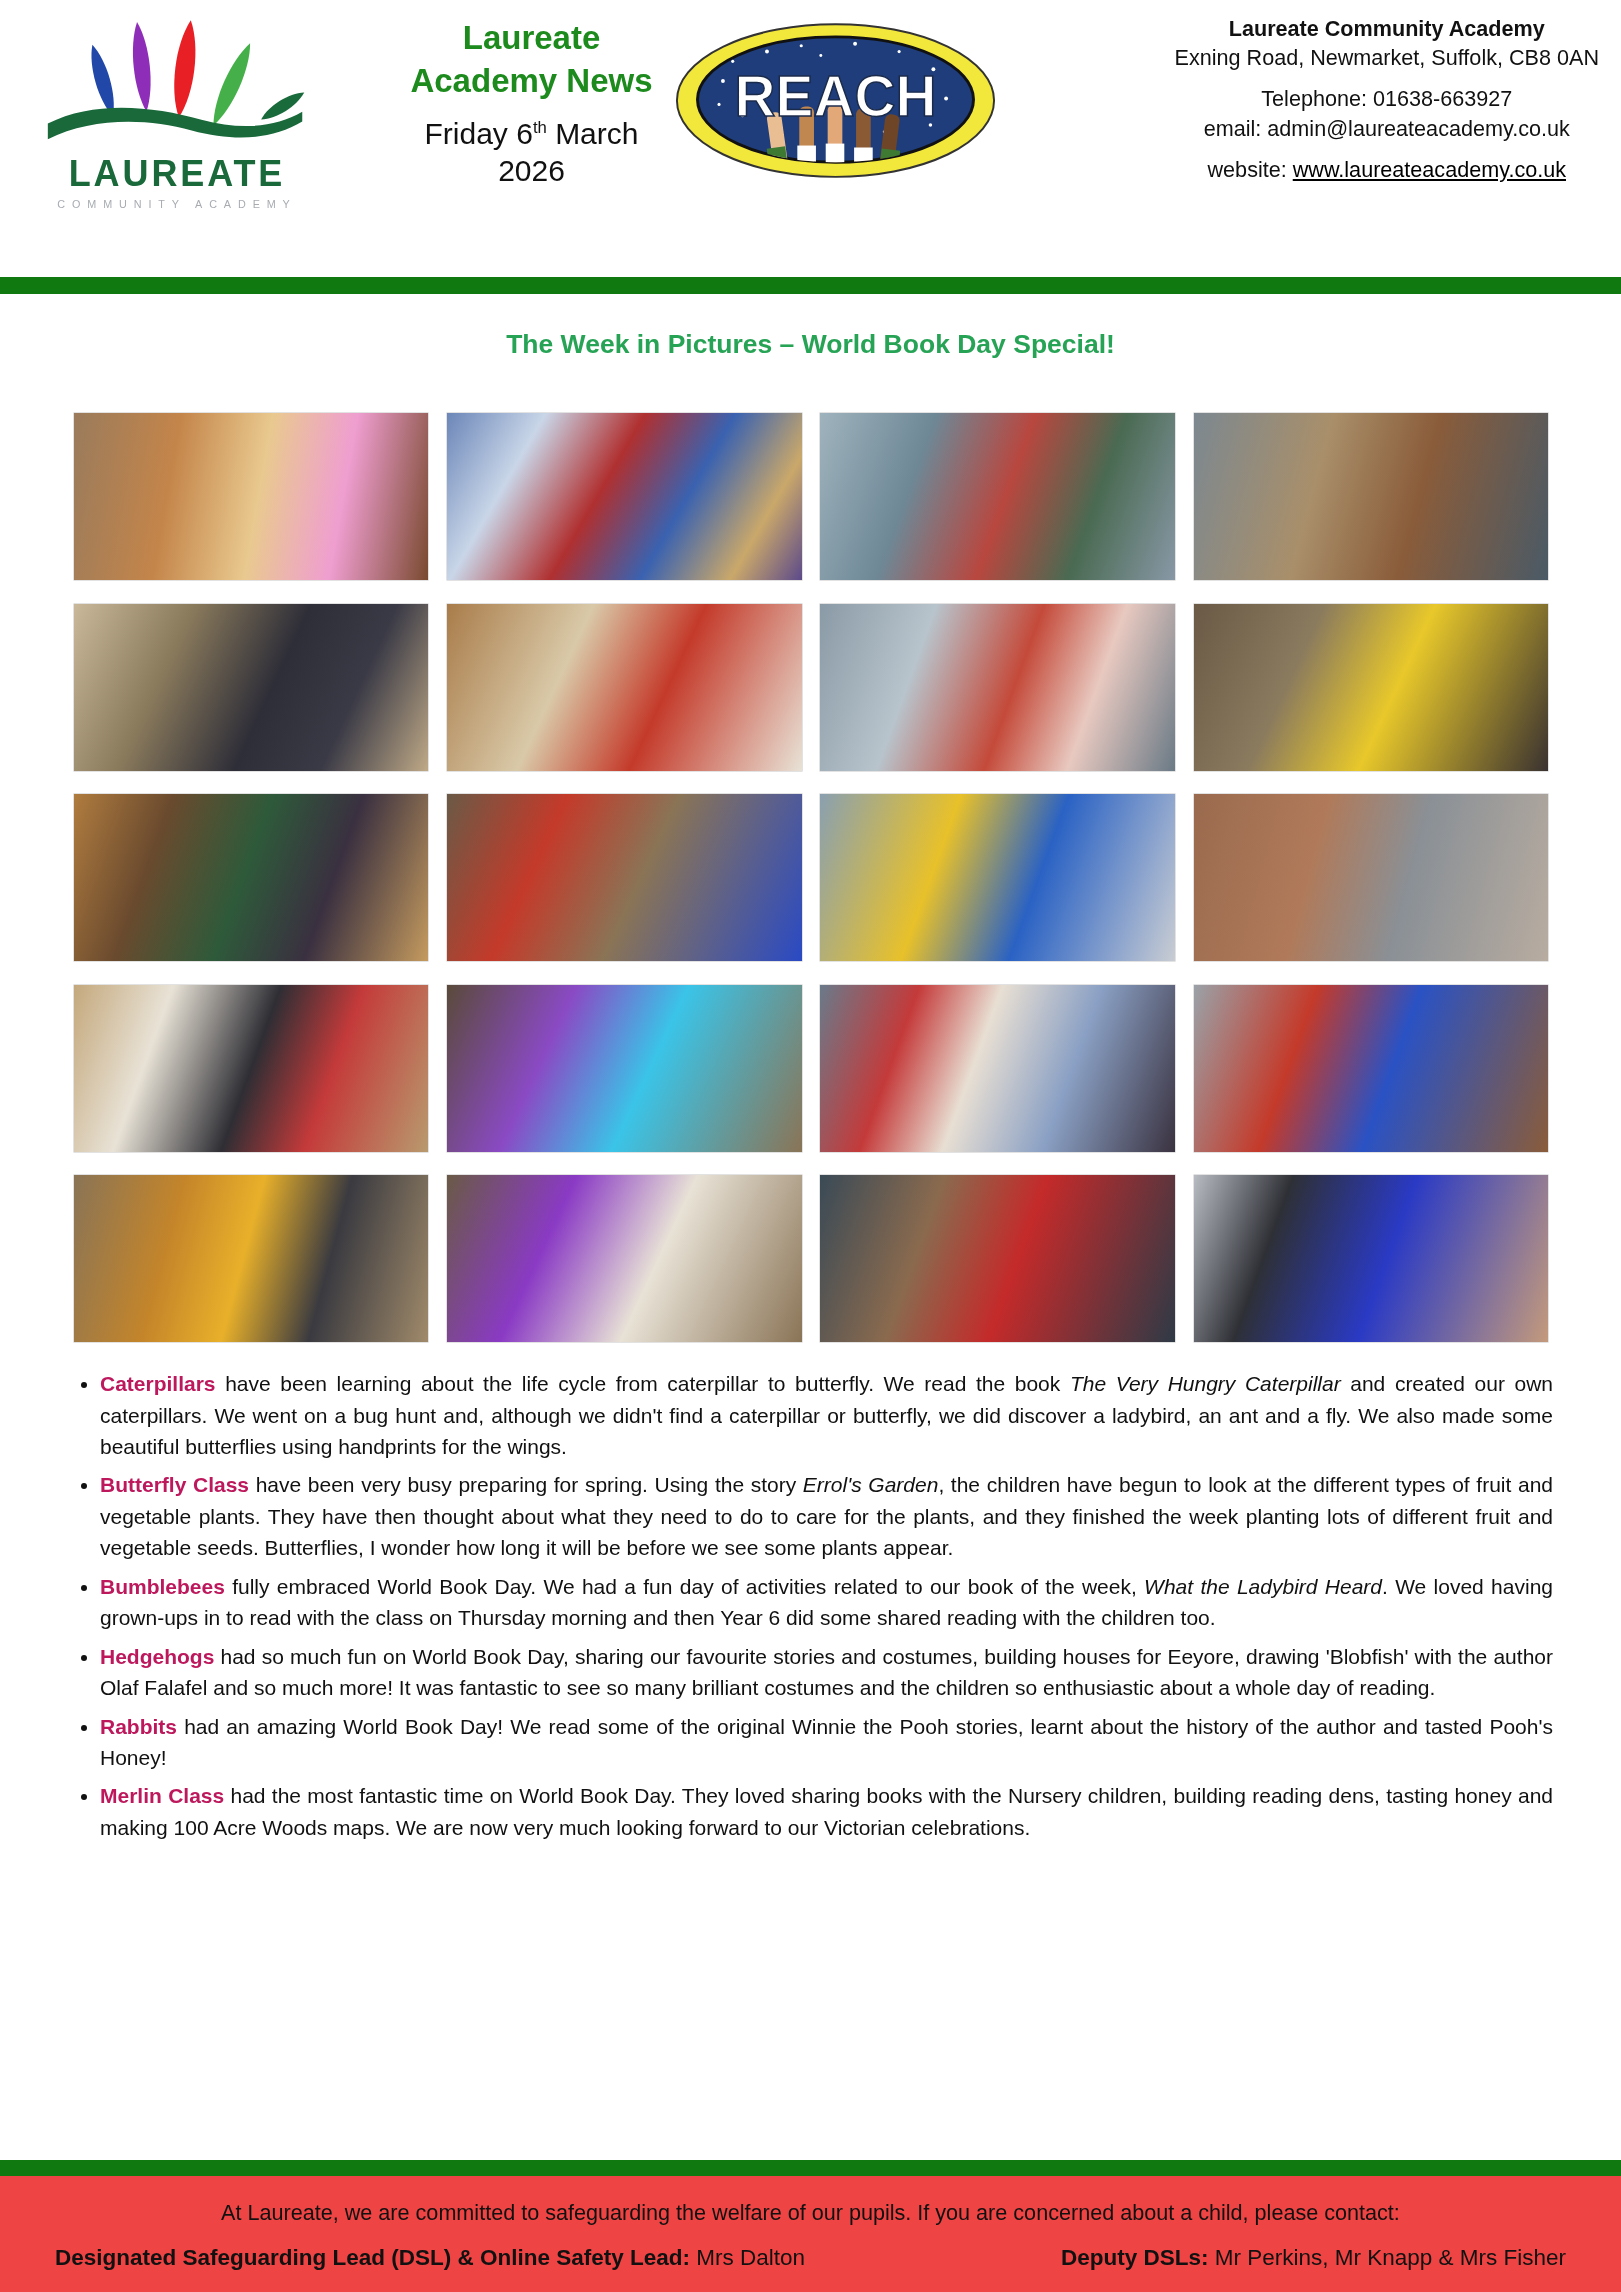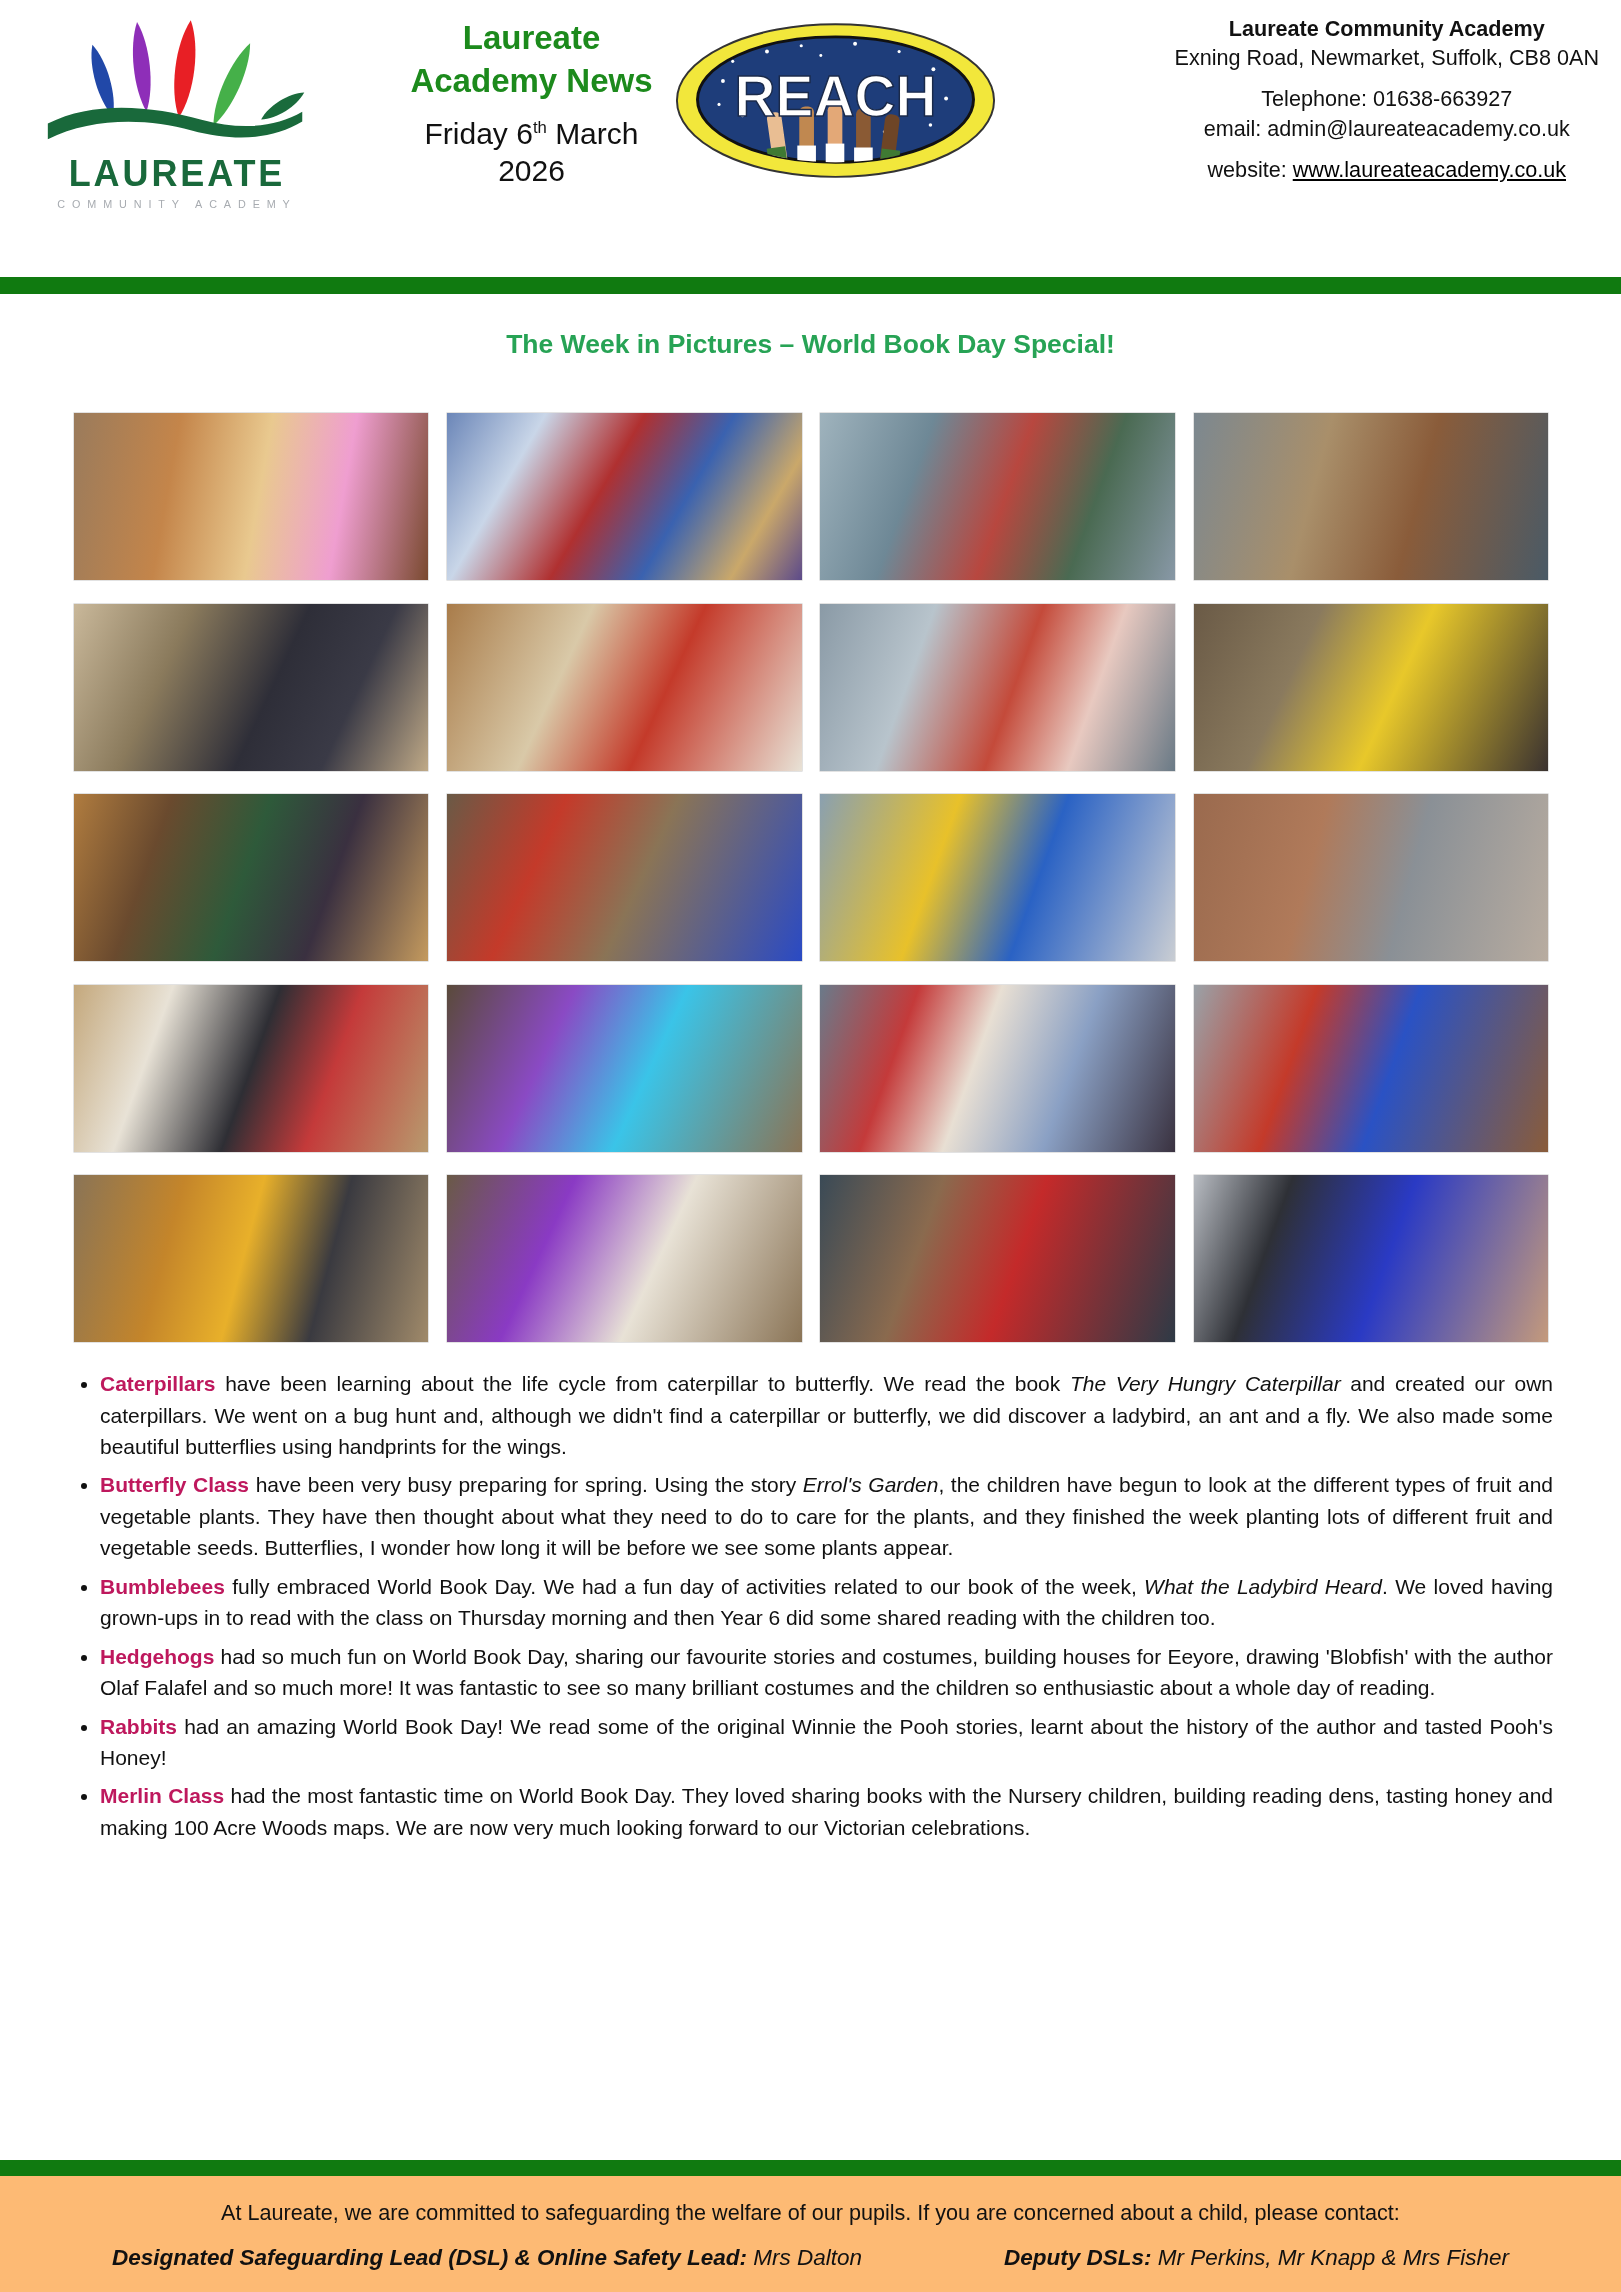--- a/index.html
+++ b/index.html
@@ -32,23 +32,23 @@
   .photo{border:1px solid #e2e2e2;background:#ccc;border-radius:1px;}
   
   .bullets{position:absolute;top:1368px;left:69px;width:1484px;}
   .bullets ul{margin:0;padding-left:31px;}
   .bullets li{font-size:21px;line-height:1.5;text-align:justify;margin-bottom:6.9px;color:#111;}
   .seg-c{color:#be185d;font-weight:bold;}
   .seg-i{font-style:italic;}
   .seg-n{}
   
   .footbar{top:2160px;height:15.7px;}
-  .footer{position:absolute;top:2176px;left:0;right:0;bottom:0;background:#fdba74;}
+  .footer{position:absolute;top:2176px;left:0;right:0;bottom:0;background:#ef4444;}
   .footer-line1{text-align:center;font-size:21.6px;padding-top:23.5px;}
-  .footer-line2{display:flex;justify-content:space-between;padding:0 112px;margin-top:19.6px;font-size:22.5px;font-style:italic;}
+  .footer-line2{display:flex;justify-content:space-between;padding:0 55px;margin-top:19.6px;font-size:22.5px;}
   .footer-line2 b{font-weight:bold;}
 </style>
 </head>
 <body>
 
 <div class="logo">
   <svg width="274" height="143" viewBox="0 0 280 146">
     <path d="M0,-38 C10,-18 10,18 0,38 C-10,18 -10,-18 0,-38 Z" transform="translate(64,72) rotate(-16)" fill="#2148A8"></path>
     <path d="M0,-46 C11,-22 11,22 0,46 C-11,22 -11,-22 0,-46 Z" transform="translate(104,58) rotate(-6)" fill="#8E2EB8"></path>
     <path d="M0,-50 C13,-24 13,24 0,50 C-13,24 -13,-24 0,-50 Z" transform="translate(148,60) rotate(7)" fill="#E81F25"></path>

